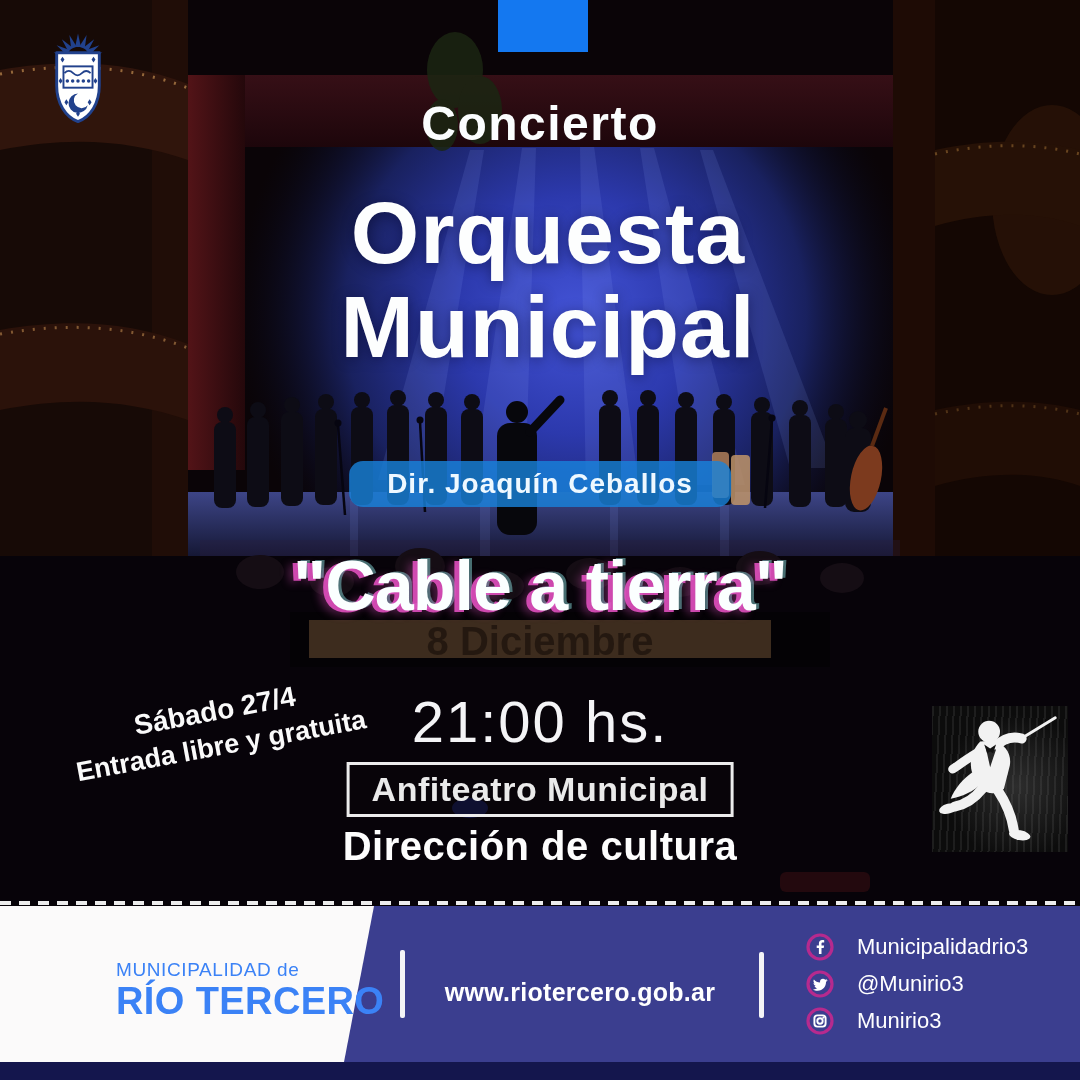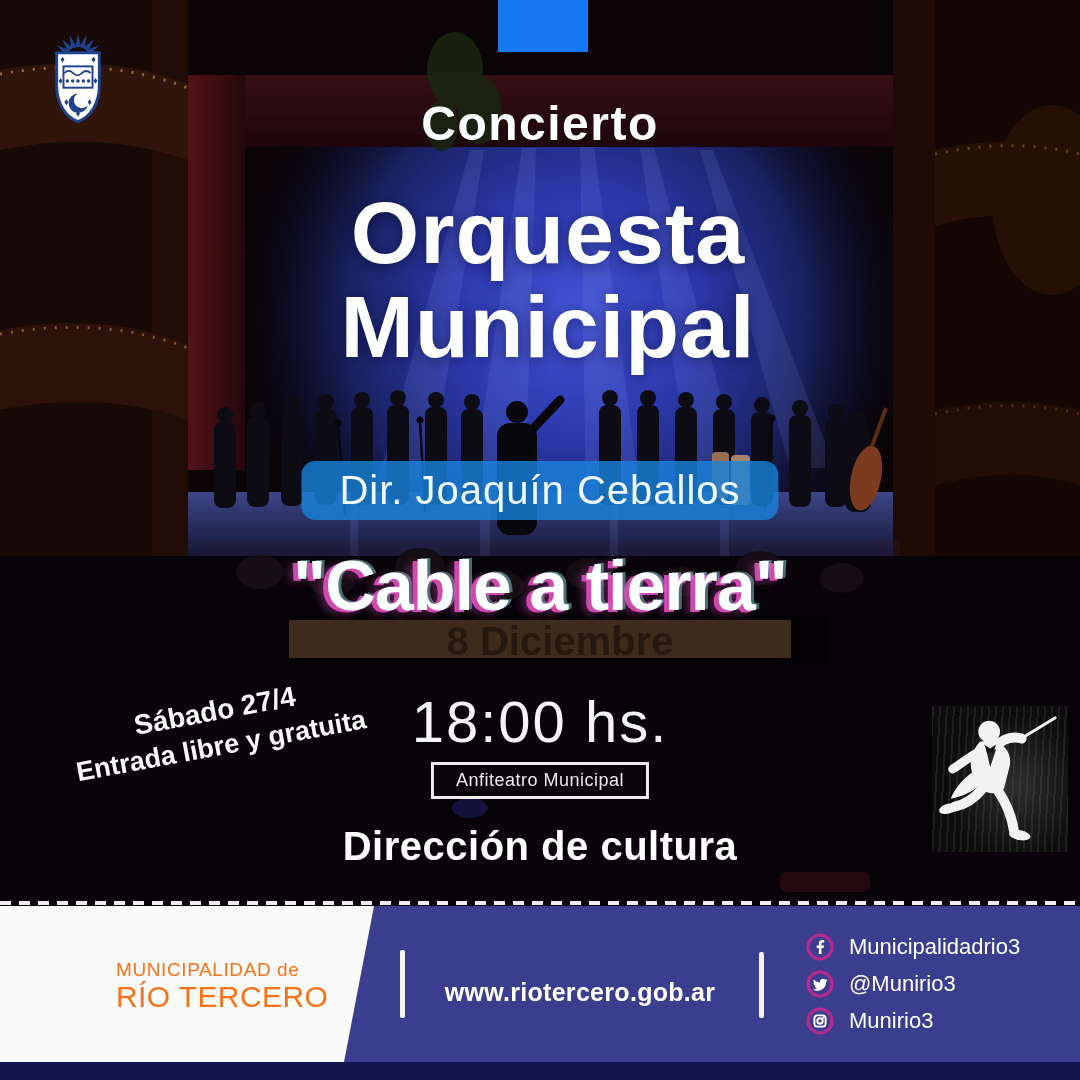--- a/index.html
+++ b/index.html
@@ -16,26 +16,26 @@
     color:#fbfdfe;font-size:48px;font-weight:700;letter-spacing:1.5px;
   }
   .main-title{
     position:absolute;left:8px;top:186px;width:1080px;text-align:center;
     color:#fdfefe;font-size:88px;font-weight:700;line-height:94px;letter-spacing:1px;
     text-shadow:0 2px 14px rgba(0,0,30,.45);
   }
   .dir-badge{
     position:absolute;left:50%;top:461px;transform:translateX(-50%);
     background:rgba(24,131,220,.8);border-radius:14px;padding:7px 38px;
-    color:#eef8ff;font-size:40px;font-weight:400;letter-spacing:1px;white-space:nowrap;
+    color:#eef8ff;font-size:28px;font-weight:700;letter-spacing:1px;white-space:nowrap;
   }
   .ghost-cover{position:absolute;left:290px;top:612px;width:540px;height:55px;background:rgba(4,2,5,.9);}
   .ghost-bar{
     position:absolute;left:50%;top:620px;transform:translateX(-50%);
-    width:462px;height:38px;background:#3d2c1e;overflow:hidden;text-align:center;padding-left:40px;
+    width:462px;height:38px;background:#3d2c1e;overflow:hidden;text-align:center;
   }
   .ghost-bar span{
     display:inline-block;font-size:40px;font-weight:700;color:#1f140d;opacity:.8;
     filter:blur(.6px);line-height:46px;margin-top:-2px;
   }
   .show-title{
     position:absolute;left:0;top:548px;width:1080px;text-align:center;white-space:nowrap;
     color:#fbffff;font-size:70px;font-weight:700;letter-spacing:-1px;line-height:76px;
     text-shadow:-5px 2px 0 rgba(233,82,198,.85),-9px 4px 8px rgba(233,82,198,.35),3px -1px 0 rgba(150,242,242,.45);
   }
@@ -45,21 +45,21 @@
   }
   .date-rotated .l1{font-size:28px;line-height:34px;}
   .date-rotated .l2{font-size:27px;line-height:36px;}
   .time{
     position:absolute;left:0;top:688px;width:1080px;text-align:center;
     color:#f4f4f6;font-size:58px;font-weight:400;letter-spacing:2px;
   }
   .venue-box{
     position:absolute;left:50%;top:762px;transform:translateX(-50%);
     border:3px solid #ececec;background:rgba(10,8,12,.25);
-    padding:5px 22px;color:#eaeaea;font-size:18px;font-weight:400;letter-spacing:.5px;white-space:nowrap;
+    padding:5px 22px;color:#eaeaea;font-size:34px;font-weight:700;letter-spacing:.5px;white-space:nowrap;
   }
   .department{
     position:absolute;left:0;top:824px;width:1080px;text-align:center;
     color:#fdfdfd;font-size:40px;font-weight:700;letter-spacing:.5px;
   }
 
   .dancer{
     position:absolute;left:932px;top:706px;width:136px;height:146px;
     background-color:#0c0c0c;
     background-image:
@@ -74,28 +74,28 @@
   }
 
   .footer-main{position:absolute;left:0;top:906px;width:1080px;height:156px;background:#3b3e8f;}
   .footer-white{
     position:absolute;left:0;top:0;width:380px;height:156px;background:#fbfafa;
     clip-path:polygon(0 0,374px 0,344px 156px,0 156px);
   }
   .crest{position:absolute;left:47px;top:28px;width:62px;height:100px;}
   .org-text{position:absolute;left:116px;top:54px;color:#21418c;line-height:1;}
   .org-line1{font-size:19px;font-weight:400;letter-spacing:.6px;}
-  .org-line2{font-size:30px;font-weight:400;letter-spacing:.4px;margin-top:3px;}
+  .org-line2{font-size:38px;font-weight:700;letter-spacing:.4px;margin-top:3px;}
   .fdivider{position:absolute;width:5px;background:#f4f4f6;border-radius:2px;}
   .website{
     position:absolute;left:430px;top:66px;width:300px;text-align:center;
     color:#fff;font-size:25px;font-weight:700;letter-spacing:.3px;
   }
   .social{position:absolute;left:806px;top:22px;}
-  .social-row{display:flex;align-items:center;height:37px;}
+  .social-row{display:flex;align-items:center;height:37px;gap:8px;}
   .sicon{width:28px;height:28px;margin-right:15px;flex:none;}
   .sicon svg{width:28px;height:28px;display:block;}
   .social-label{color:#fff;font-size:22px;font-weight:400;}
   .footer-bottom{position:absolute;left:0;top:1062px;width:1080px;height:18px;background:#14164d;}
 </style>
 </head>
 <body>
 
 <div class="poster">
 
@@ -288,21 +288,21 @@
     <span>8 Diciembre</span>
   </div>
 
   <div class="show-title">"Cable a tierra"</div>
 
   <div class="date-rotated">
     <div class="l1">Sábado 27/4</div>
     <div class="l2">Entrada libre y gratuita</div>
   </div>
 
-  <div class="time">18:00 hs.</div>
+  <div class="time">21:00 hs.</div>
 
   <div class="venue-box">Anfiteatro Municipal</div>
 
   <div class="department">Dirección de cultura</div>
 
   <div class="dancer">
     <svg viewBox="0 0 136 148" aria-hidden="true">
       <g fill="#f2f2f2" stroke="none">
         <line x1="88" y1="34" x2="124" y2="12" stroke="#f2f2f2" stroke-width="3" stroke-linecap="round"></line>
         <path d="M62,42 C70,34 80,30 90,33" stroke="#f2f2f2" stroke-width="10" stroke-linecap="round" fill="none"></path>
@@ -353,21 +353,21 @@
       <path d="M16,28 l2,3 l-2,3 l-2,-3 Z"></path>
         <path d="M48,28 l2,3 l-2,3 l-2,-3 Z"></path>
       <path d="M14,50 l2,3 l-2,3 l-2,-3 Z"></path>
         <path d="M50,50 l2,3 l-2,3 l-2,-3 Z"></path>
       <path d="M20,72 l2,3 l-2,3 l-2,-3 Z"></path>
         <path d="M44,72 l2,3 l-2,3 l-2,-3 Z"></path>
       <path d="M32,84 l2,3 l-2,3 l-2,-3 Z"></path>
     </g>
   </svg>
 
-  <div class="org-text" style="position:absolute;left:116px;top:960px;color:#f97316;">
+  <div class="org-text" style="position:absolute;left:116px;top:960px;color:#3b82f6;">
     <div class="org-line1">MUNICIPALIDAD de</div>
     <div class="org-line2">RÍO TERCERO</div>
   </div>
 
   <div class="fdivider" style="left:400px;top:950px;height:68px;"></div>
 
   <div class="website" style="position:absolute;left:430px;top:972px;margin-top:6px;">www.riotercero.gob.ar</div>
 
   <div class="fdivider" style="left:759px;top:952px;height:66px;"></div>
 

